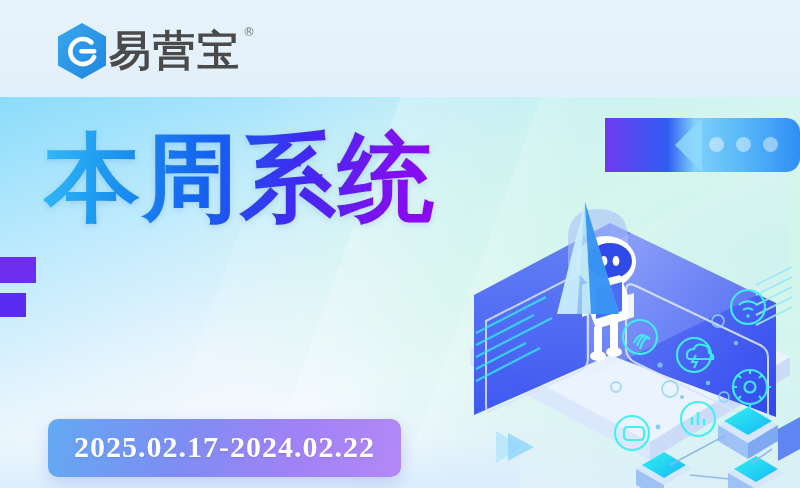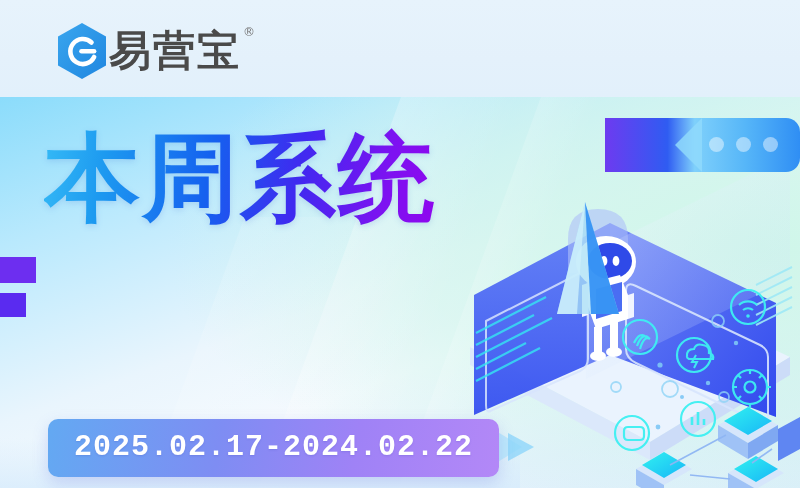--- a/index.html
+++ b/index.html
@@ -110,21 +110,21 @@
   .date-pill {
     position: absolute;
     left: 48px; top: 322px;
     padding: 11px 26px 13px 26px;
     border-radius: 10px;
     background: linear-gradient(100deg, #63a9f2 0%, #7e8df3 38%, #9f82f6 68%, #b388f7 100%);
     box-shadow: 0 6px 16px rgba(90,100,220,0.22);
     z-index: 4;
   }
   .date-pill span {
-    font-family: Liberation Mono, monospace;
+    font-family: Liberation Serif, serif;
     font-size: 30px;
     font-weight: bold;
     color: #ffffff;
     letter-spacing: 1px;
     white-space: nowrap;
     text-shadow: 0 1px 2px rgba(60,70,180,0.2);
   }
   .pill-tail {
     position: absolute;
     left: 496px; top: 330px;

